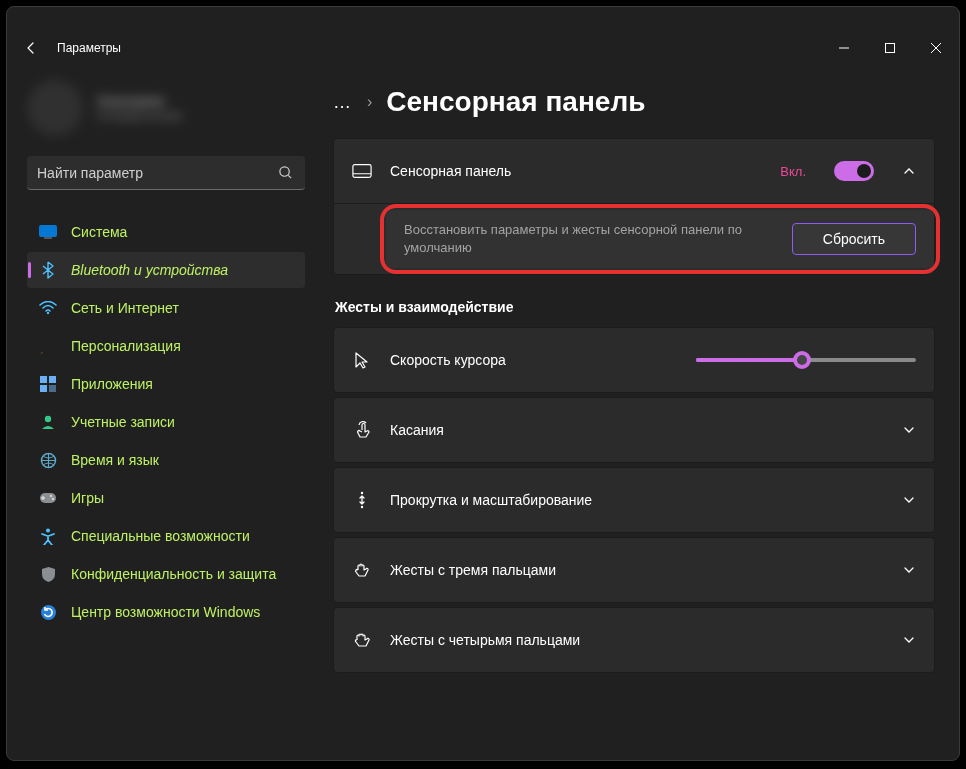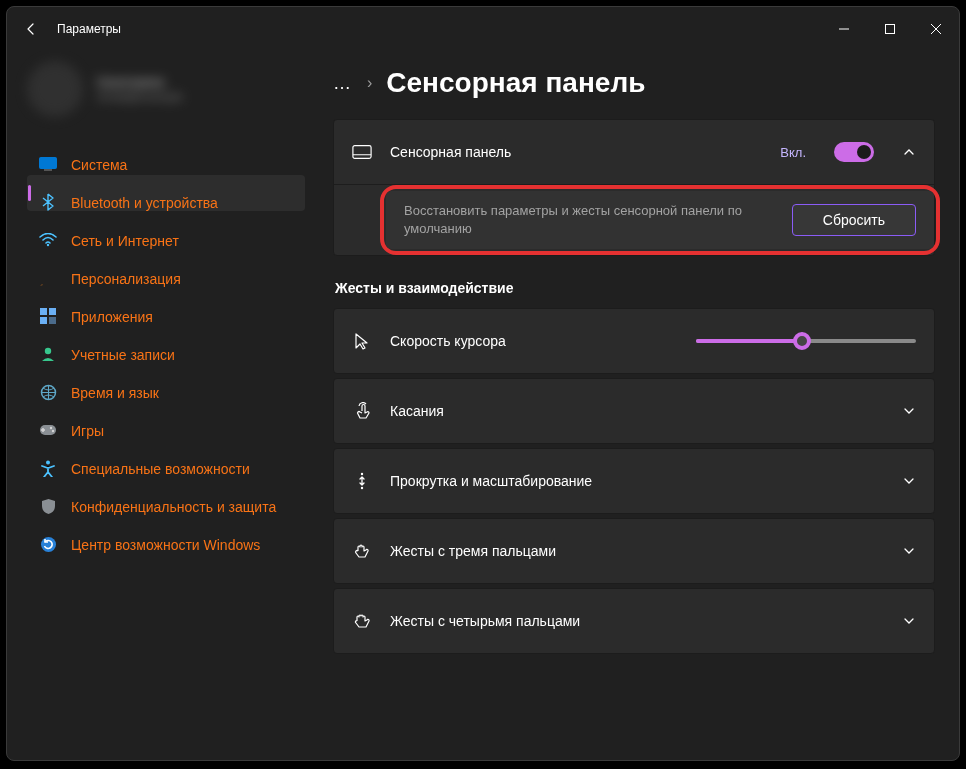--- a/index.html
+++ b/index.html
@@ -20,20 +20,21 @@
     border-radius: 8px;
     overflow: hidden;
     display: flex;
     flex-direction: column;
   }
   .titlebar {
     height: 44px;
     display: flex;
     align-items: center;
     padding-left: 14px;
+    margin-top: 19px;
   }
   .titlebar .back {
     width: 20px; height: 20px;
     display:flex; align-items:center; justify-content:center;
     margin-right: 16px;
   }
   .titlebar .title { font-size: 12px; color:#fff; }
   .winctl {
     margin-left: auto;
     display: flex;
@@ -76,29 +77,29 @@
     margin-bottom: 24px;
   }
   .search input {
     flex:1; background:transparent; border:0; outline:0;
     color:#fff; font-size:14px;
   }
   .search input::placeholder { color:#cfcfcf; }
   .nav { display:flex; flex-direction:column; gap:2px;}
   .nav-item {
     height:36px;
-    display:flex; align-items:flex-end;
+    display:flex; align-items:center;
     padding:0 10px 0 12px;
     border-radius:4px;
     gap:14px;
     font-size:14px;
-    color:#f97316;
+    color:#bef264;
     position:relative;
   }
-  .nav-item.selected { background:#2d2d2d; }
+  .nav-item.selected { background:#2d2d2d;font-style:italic; }
   .nav-item.selected::before {
     content:"";
     position:absolute; left:1px; top:10px; bottom:10px; width:3px;
     background:#cc6ce7; border-radius:2px;
   }
   .nav-icon { width:18px; height:18px; display:flex; align-items:center; justify-content:center; font-size:16px;}
 
   .main {
     flex:1;
     padding: 16px 24px 0 16px;
@@ -134,21 +135,21 @@
   .sub .row { min-height:52px; }
 
   .toggle {
     width:40px; height:20px; border-radius:10px;
     background:#cc6ce7; position:relative; margin-left:10px;
   }
   .toggle::after {
     content:""; position:absolute; right:3px; top:3px;
     width:14px; height:14px; border-radius:50%; background:#1b1b1b;
   }
-  .tog-label { font-size:13px; color:#c4b5fd;}
+  .tog-label { font-size:13px; color:#ec4899;}
 
   .check {
     width:20px; height:20px; border-radius:4px;
     border:1px solid #cc6ce7; background:#2b2b2b;
     display:flex; align-items:center; justify-content:center;
   }
   .check svg { stroke:#cc6ce7; }
 
   .btn {
     background:#373737; border:1px solid #8b5cf6;
@@ -226,20 +227,29 @@
   <div class="body">
     <div class="sidebar">
       <div class="account">
         <div class="avatar"></div>
         <div class="acct-text">
           <div class="l1">Username</div>
           <div class="l2">email@example</div>
         </div>
       </div>
 
+      <div class="search">
+        <input placeholder="Найти параметр" style="">
+        <span class="ico">
+          <svg width="15" height="15" viewBox="0 0 16 16" fill="none">
+              <circle cx="7" cy="7" r="5" stroke="#cfcfcf" stroke-width="1.3"></circle>
+              <line x1="11" y1="11" x2="14" y2="14" stroke="#cfcfcf" stroke-width="1.3"></line>
+            </svg>
+        </span>
+      </div>
 
       <div class="nav">
         <div class="nav-item">
           <span class="nav-icon">
               <svg width="18" height="14">
                 <rect x="0.5" y="0.5" width="17" height="11" rx="1" fill="#0078d4" stroke="#0078d4"></rect>
                 <rect x="5" y="12" width="8" height="2" fill="#555"></rect>
               </svg>
             </span>
           <span>Система</span>

